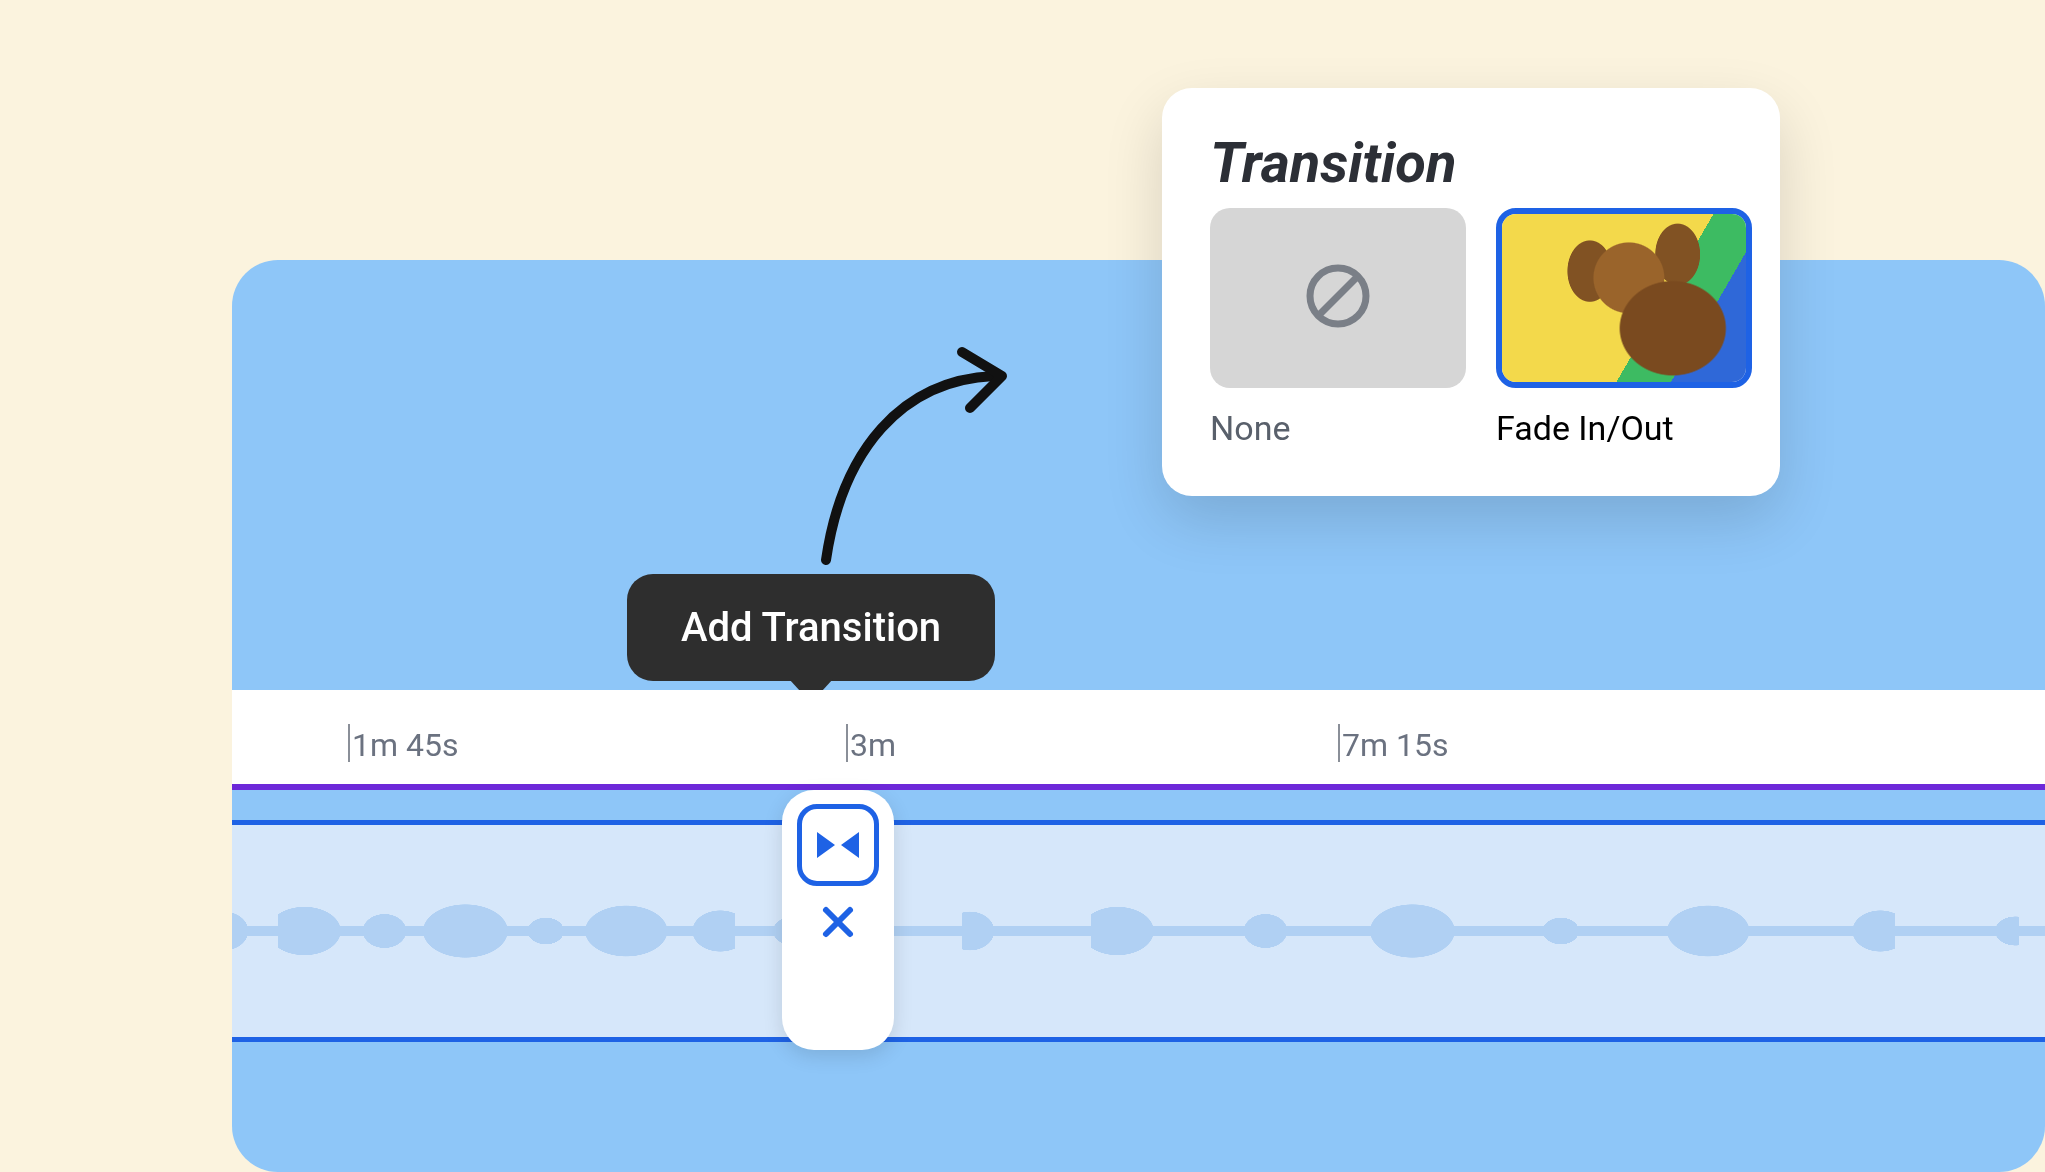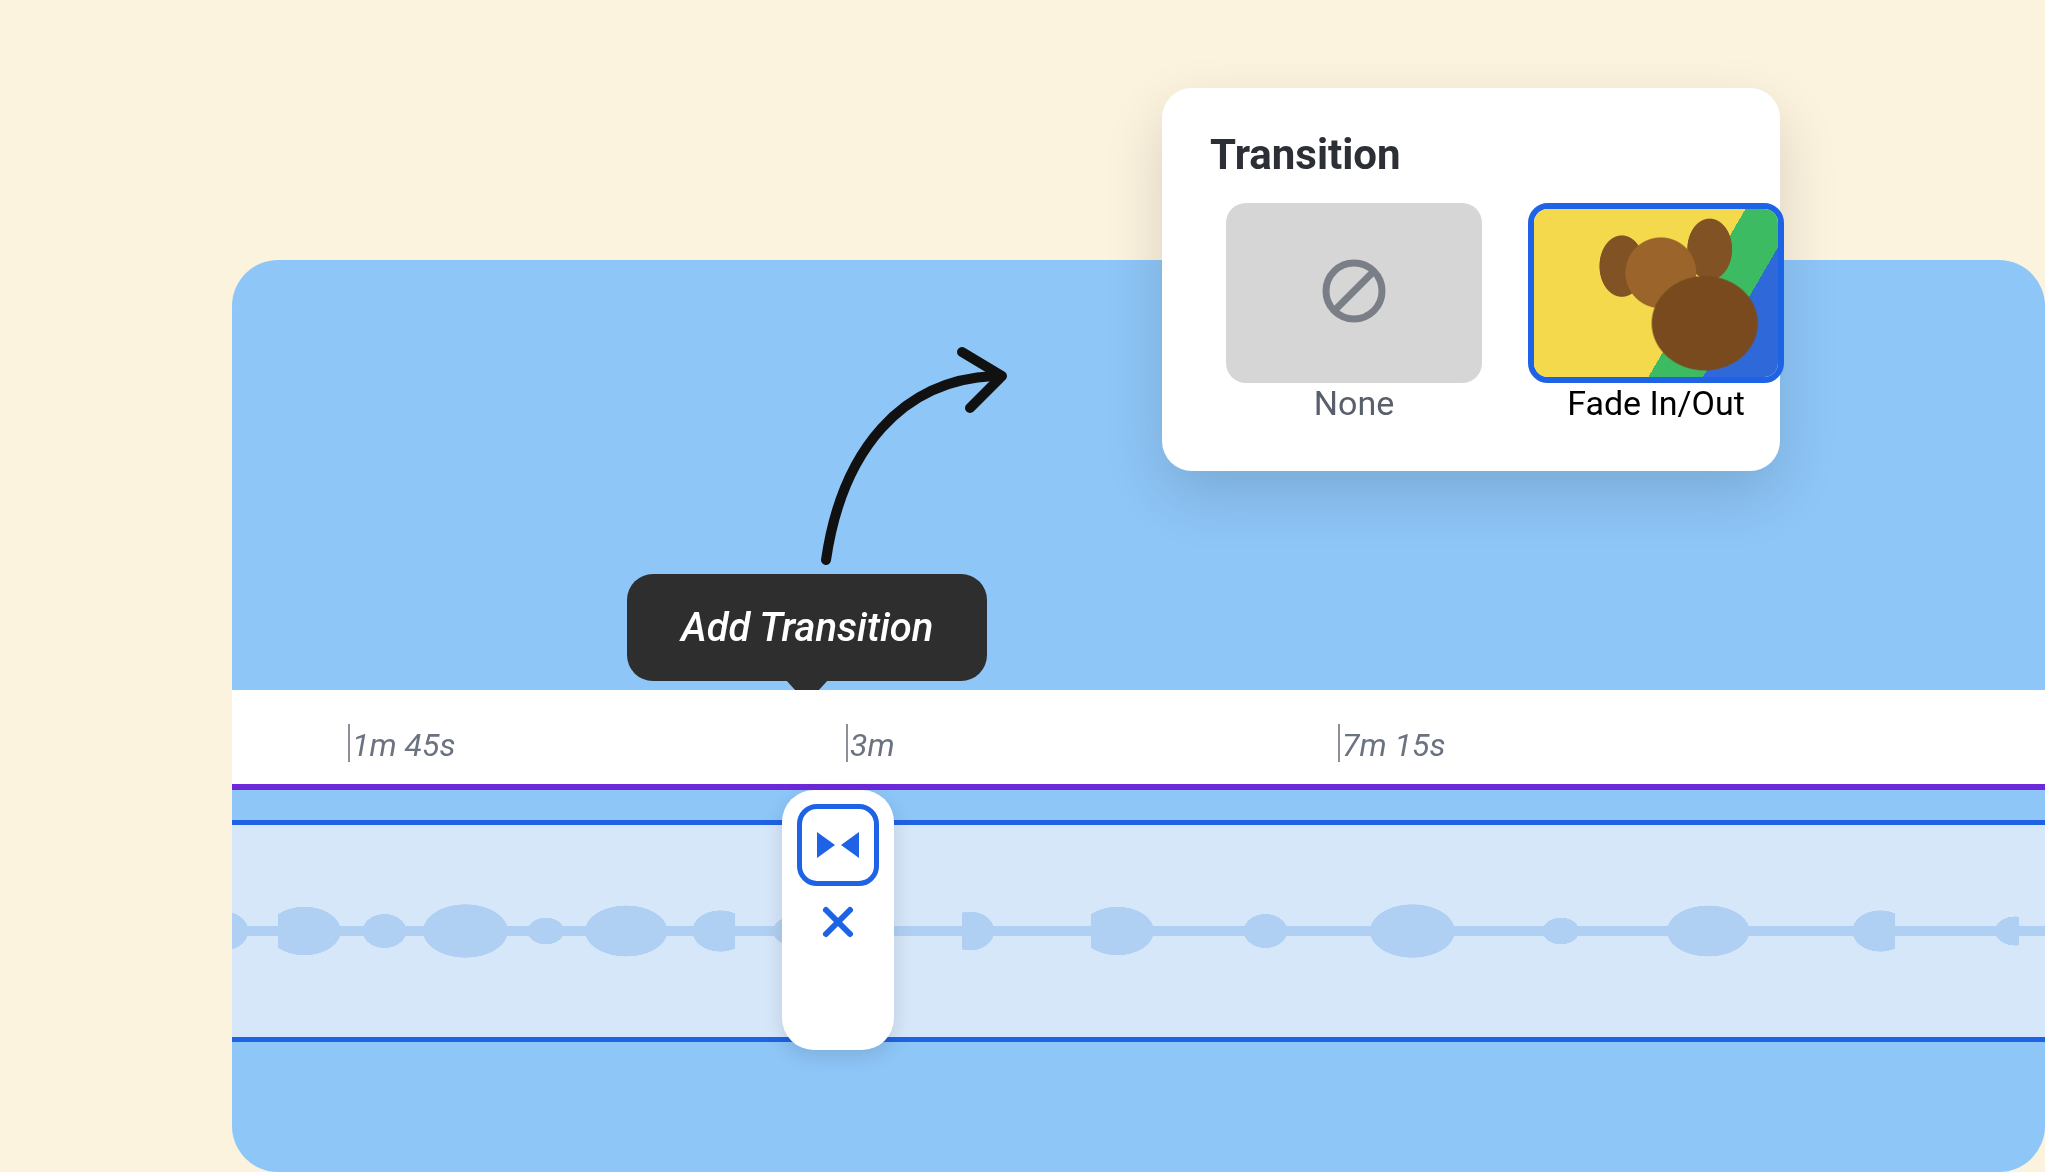--- a/index.html
+++ b/index.html
@@ -16,21 +16,20 @@
     
     .timeline-card {
       position: absolute;
       left: 232px;
       top: 260px;
       width: 1813px;           
       height: 912px;           
       background: #8EC6F8;
       border-radius: 46px;
       overflow: hidden;
-      font-style: italic;
     }
 
     
     .timecode-strip {
       position: absolute;
       left: 0; right: 0;
       top: 430px;
       height: 100px;
       background: #ffffff;
       border-bottom: 6px solid #6d28d9;
@@ -176,35 +175,35 @@
       position: absolute;
       left: 1162px;
       top: 88px;
       width: 618px;
       background: #ffffff;
       border-radius: 30px;
       box-shadow: 0 24px 60px rgba(0,0,0,.14);
       padding: 42px 48px 48px 48px;
     }
     .panel-title {
-      font-size: 42px;
+      font-size: 56px;
       font-weight: 700;
       color: #2c2f36;
-      margin-bottom: 24px;
+      margin-bottom: 12px;
+      font-style: italic;
     }
     .options {
       display: flex;
       gap: 30px;
     }
     .option {
       display: flex;
       flex-direction: column;
-      align-items: center;
+      gap: 20px;
       cursor: pointer;
-      margin-left: 16px;
     }
     .thumb {
       width: 256px;
       height: 180px;
       border-radius: 20px;
       display: flex;
       align-items: center;
       justify-content: center;
     }
     .thumb-none {

